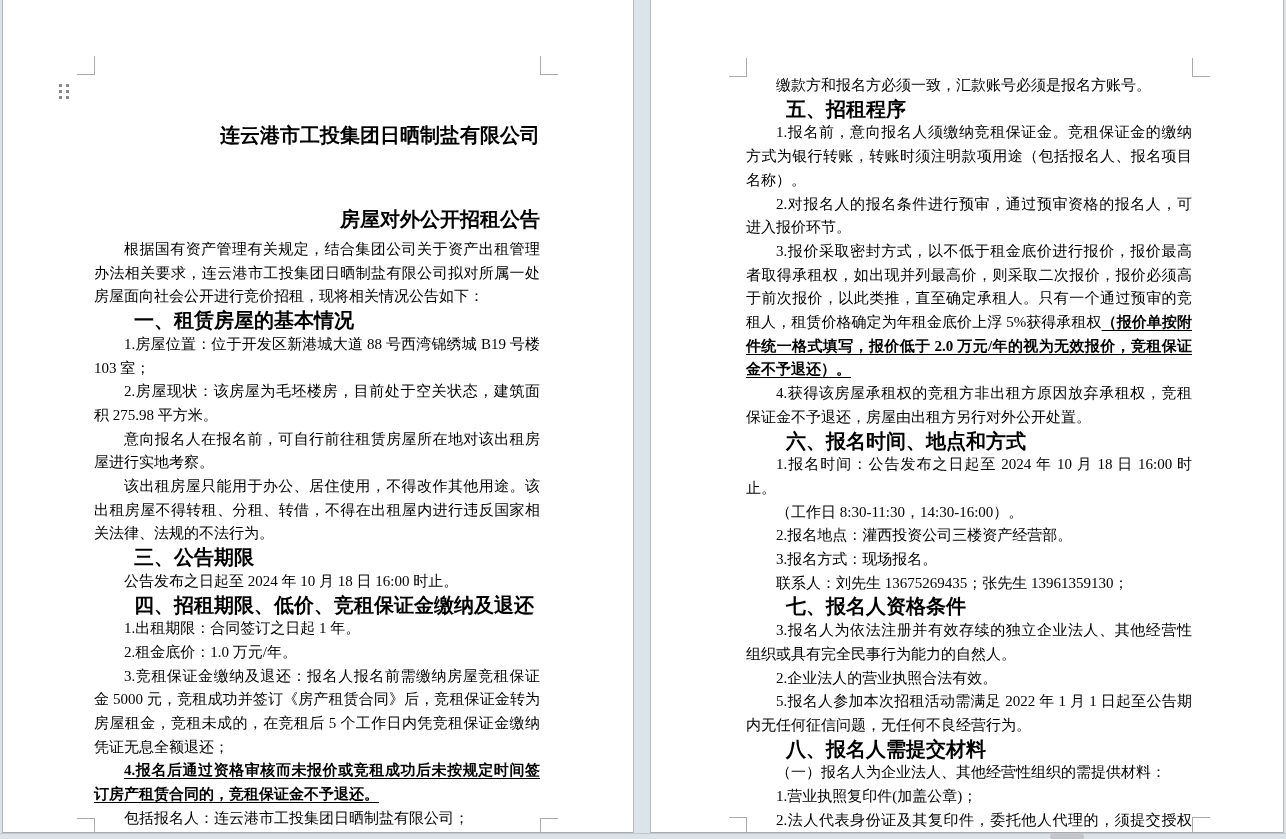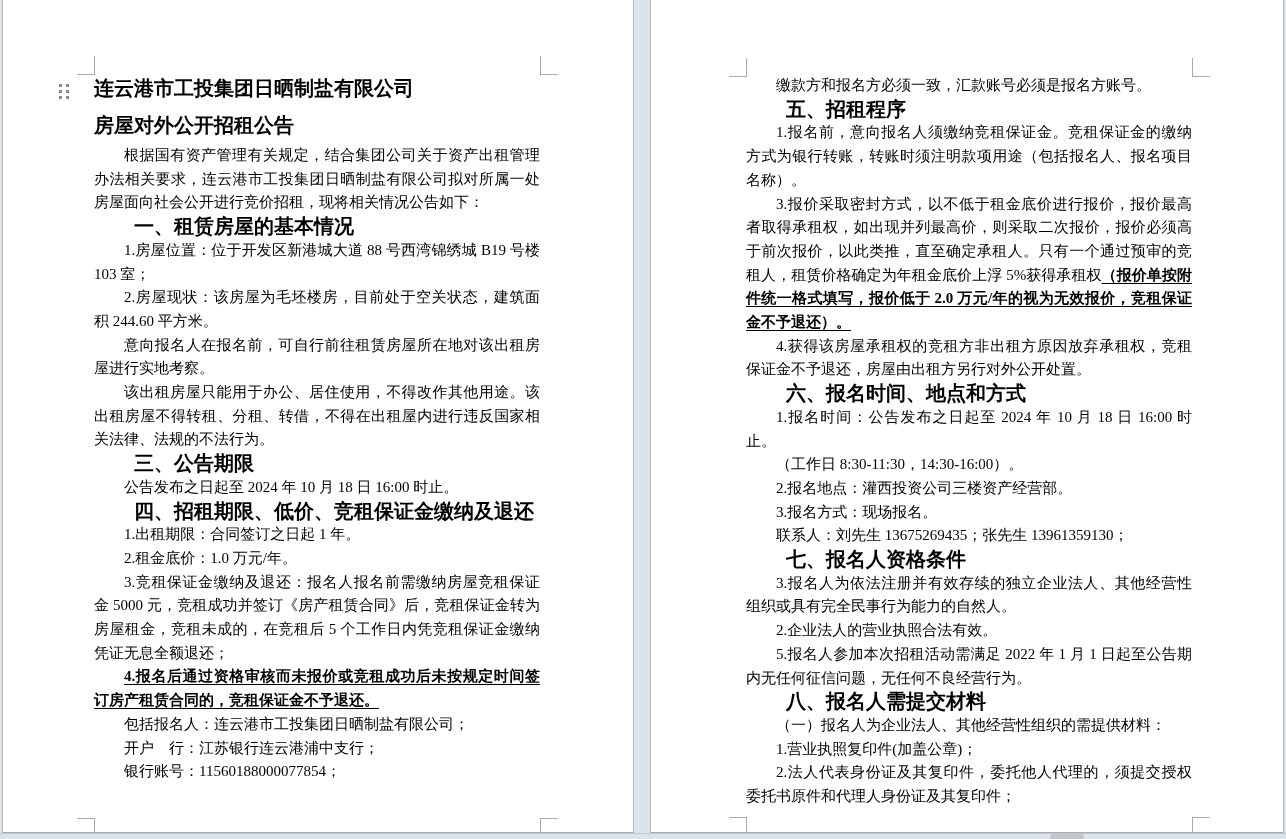--- a/index.html
+++ b/index.html
@@ -16,21 +16,21 @@
   }
   #page1{left:2px;width:632px;}
   #page2{left:650px;width:634px;}
   .text-area{position:absolute;width:446px;}
   #page1 .text-area{left:91px;top:70px;}
   #page2 .text-area{left:95px;top:74px;}
   .text-area p{margin:0;font-size:15px;line-height:23.7px;color:#000;
     text-align:justify;}
   p.para{text-indent:2em;}
   p.heading{font-weight:bold;text-indent:2em;text-align:left;font-size:20px;}
-  p.title{font-weight:bold;font-size:20px;line-height:37px;text-align:left;text-indent:0;}
+  p.title{font-weight:bold;font-size:20px;line-height:37px;text-align:right;text-indent:0;margin-top:47px;}
   #page1 .text-area p.title:last-of-type{margin-bottom:6px;}
   .bu{font-weight:bold;text-decoration:underline;text-underline-offset:3px;}
   
   .cm{position:absolute;width:17px;height:18px;border:0 solid #a8aaac;}
   .cm-tl{border-right-width:1px;border-bottom-width:1px;}
   .cm-tr{border-left-width:1px;border-bottom-width:1px;}
   .cm-bl{border-right-width:1px;border-top-width:1px;}
   .cm-br{border-left-width:1px;border-top-width:1px;}
   #page1 .cm-tl{left:74px;top:56px;}   #page1 .cm-tr{left:537px;top:56px;}
   #page1 .cm-bl{left:74px;top:818px;}  #page1 .cm-br{left:537px;top:818px;}
@@ -57,21 +57,21 @@
     <div class="cm cm-tr"></div>
     <div class="cm cm-bl"></div>
     <div class="cm cm-br"></div>
     <div class="handle"></div>
     <div class="text-area">
         <p class="title"><span>连云港市工投集团日晒制盐有限公司</span></p>
         <p class="title"><span>房屋对外公开招租公告</span></p>
         <p class="para"><span>根据国有资产管理有关规定，结合集团公司关于资产出租管理办法相关要求，连云港市工投集团日晒制盐有限公司拟对所属一处房屋面向社会公开进行竞价招租，现将相关情况公告如下：</span></p>
         <p class="heading"><span>一、租赁房屋的基本情况</span></p>
         <p class="para"><span>1.房屋位置：位于开发区新港城大道 88 号西湾锦绣城 B19 号楼 103 室；</span></p>
-        <p class="para"><span>2.房屋现状：该房屋为毛坯楼房，目前处于空关状态，建筑面积 244.60 平方米。</span></p>
+        <p class="para"><span>2.房屋现状：该房屋为毛坯楼房，目前处于空关状态，建筑面积 275.98 平方米。</span></p>
         <p class="para"><span>意向报名人在报名前，可自行前往租赁房屋所在地对该出租房屋进行实地考察。</span></p>
         <p class="para"><span>该出租房屋只能用于办公、居住使用，不得改作其他用途。该出租房屋不得转租、分租、转借，不得在出租屋内进行违反国家相关法律、法规的不法行为。</span></p>
         <p class="heading"><span>三、公告期限</span></p>
         <p class="para"><span>公告发布之日起至 2024 年 10 月 18 日 16:00 时止。</span></p>
         <p class="heading"><span>四、招租期限、低价、竞租保证金缴纳及退还</span></p>
         <p class="para"><span>1.出租期限：合同签订之日起 1 年。</span></p>
         <p class="para"><span>2.租金底价：1.0 万元/年。</span></p>
         <p class="para"><span>3.竞租保证金缴纳及退还：报名人报名前需缴纳房屋竞租保证金 5000 元，竞租成功并签订《房产租赁合同》后，竞租保证金转为房屋租金，竞租未成的，在竞租后 5 个工作日内凭竞租保证金缴纳凭证无息全额退还；</span></p>
         <p class="para"><span class="bu">4.报名后通过资格审核而未报价或竞租成功后未按规定时间签订房产租赁合同的，竞租保证金不予退还。</span></p>
         <p class="para"><span>包括报名人：连云港市工投集团日晒制盐有限公司；</span></p>
@@ -84,20 +84,21 @@
 
   <div class="page" id="page2">
     <div class="cm cm-tl"></div>
     <div class="cm cm-tr"></div>
     <div class="cm cm-bl"></div>
     <div class="cm cm-br"></div>
     <div class="text-area">
         <p class="para"><span>缴款方和报名方必须一致，汇款账号必须是报名方账号。</span></p>
         <p class="heading"><span>五、招租程序</span></p>
         <p class="para"><span>1.报名前，意向报名人须缴纳竞租保证金。竞租保证金的缴纳方式为银行转账，转账时须注明款项用途（包括报名人、报名项目名称）。</span></p>
+        <p class="para"><span>2.对报名人的报名条件进行预审，通过预审资格的报名人，可进入报价环节。</span></p>
         <p class="para"><span>3.报价采取密封方式，以不低于租金底价进行报价，报价最高者取得承租权，如出现并列最高价，则采取二次报价，报价必须高于前次报价，以此类推，直至确定承租人。只有一个通过预审的竞租人，租赁价格确定为年租金底价上浮 5%获得承租权</span><span class="bu">（报价单按附件统一格式填写，报价低于 2.0 万元/年的视为无效报价，竞租保证金不予退还）。</span></p>
         <p class="para"><span>4.获得该房屋承租权的竞租方非出租方原因放弃承租权，竞租保证金不予退还，房屋由出租方另行对外公开处置。</span></p>
         <p class="heading"><span>六、报名时间、地点和方式</span></p>
         <p class="para"><span>1.报名时间：公告发布之日起至 2024 年 10 月 18 日 16:00 时止。</span></p>
         <p class="para"><span>（工作日 8:30-11:30，14:30-16:00）。</span></p>
         <p class="para"><span>2.报名地点：灌西投资公司三楼资产经营部。</span></p>
         <p class="para"><span>3.报名方式：现场报名。</span></p>
         <p class="para"><span>联系人：刘先生  13675269435；张先生  13961359130；</span></p>
         <p class="heading"><span>七、报名人资格条件</span></p>
         <p class="para"><span>3.报名人为依法注册并有效存续的独立企业法人、其他经营性组织或具有完全民事行为能力的自然人。</span></p>

